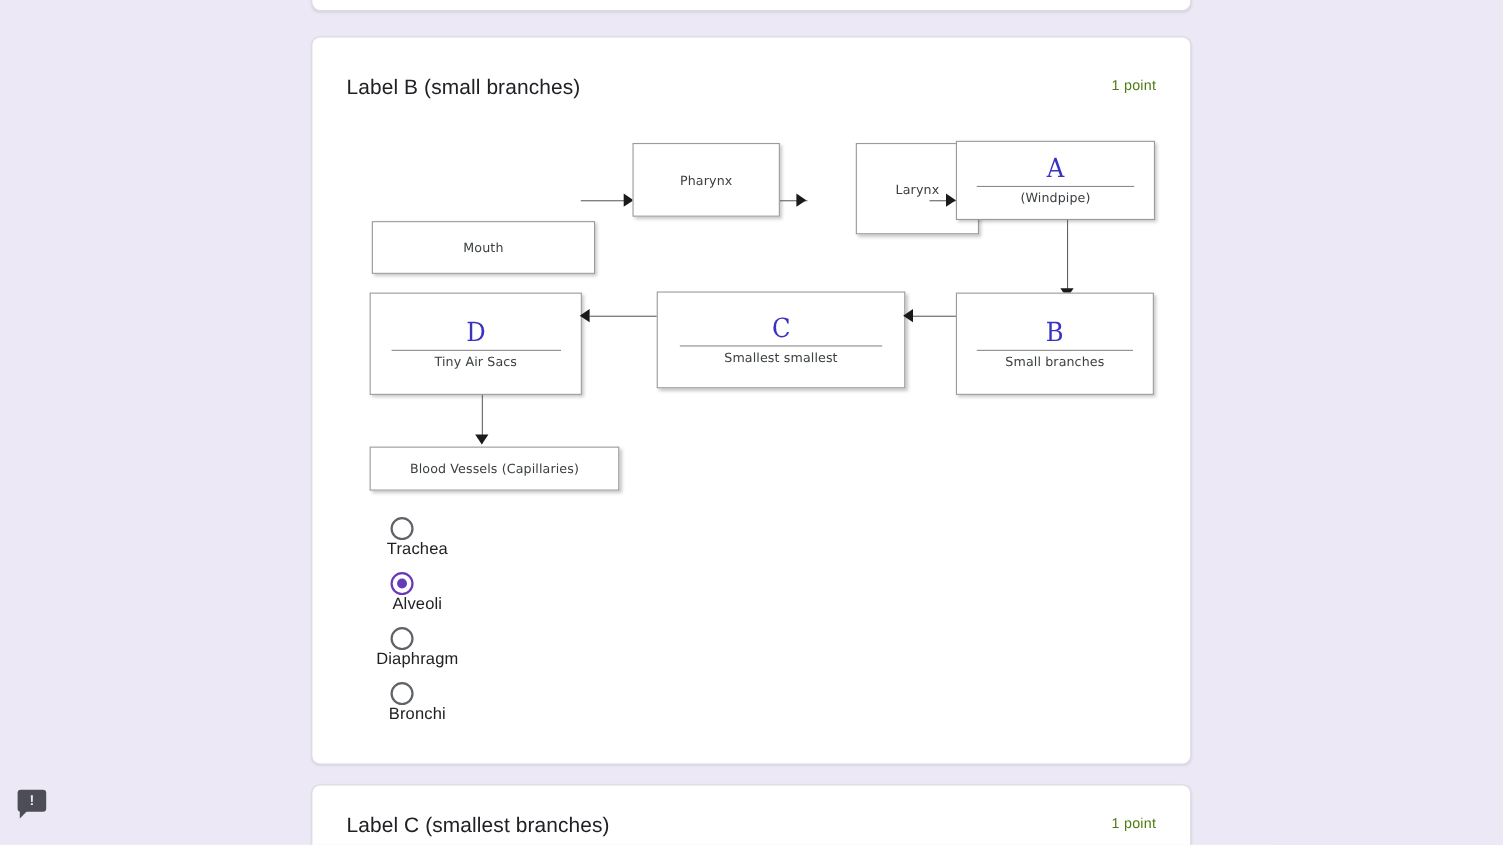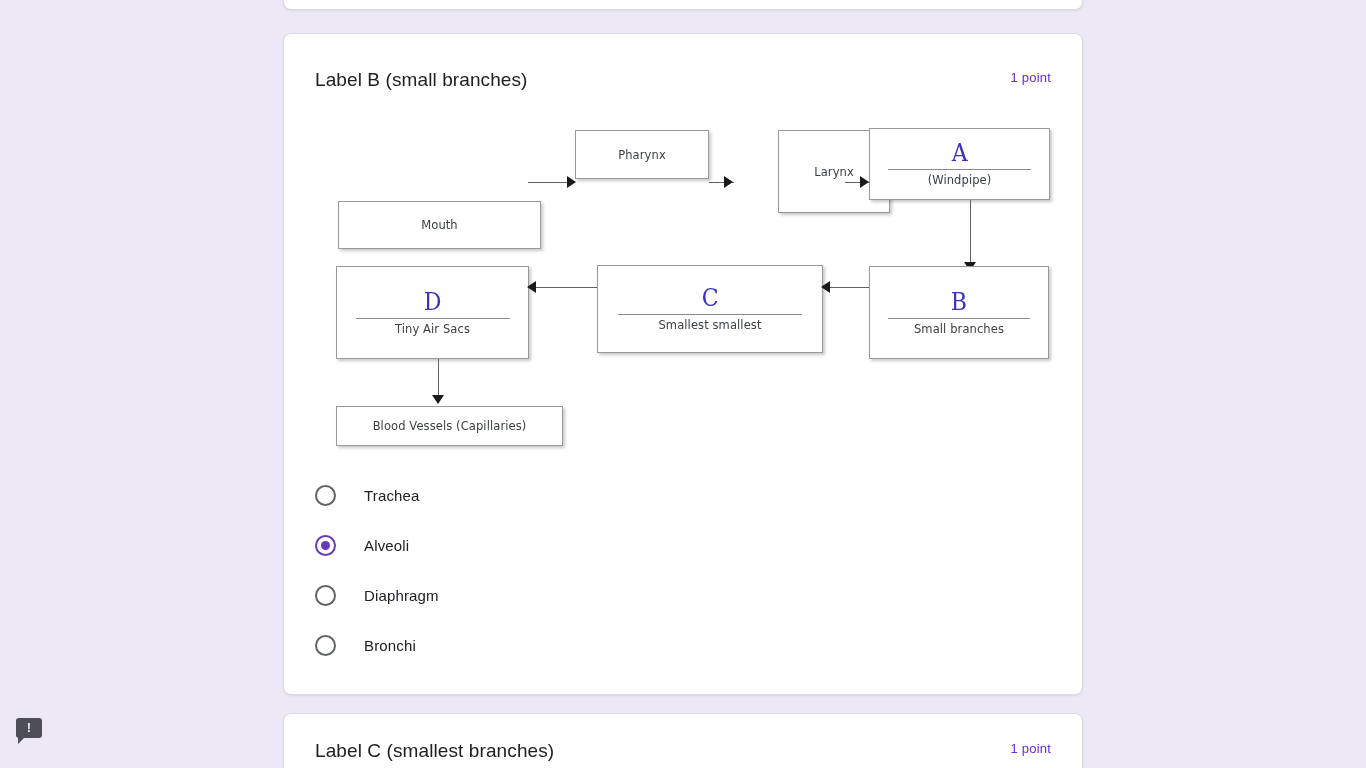--- a/index.html
+++ b/index.html
@@ -39,21 +39,21 @@
   .q-title {
     font-size: 19px;
     color: #202124;
     line-height: 28px;
     letter-spacing: .1px;
   }
   .q-points {
     position: absolute;
     right: 0; top: 4px;
     font-size: 13px;
-    color: #6d28d9;
+    color: #4d7c0f;
     letter-spacing: .2px;
   }
 
   
   .diagram {
     position: absolute;
     left: 314px; top: 115px;
     width: 760px; height: 345px;
   }
   .dbox {
@@ -114,20 +114,21 @@
   .arrow.left  { border-top: 6px solid transparent; border-bottom: 6px solid transparent; border-right: 9px solid #1a1a1a; }
   .arrow.down  { border-left: 6px solid transparent; border-right: 6px solid transparent; border-top: 9px solid #1a1a1a; }
 
   
   .options { position: absolute; left: 314px; top: 470px; }
   .opt-row {
     position: relative;
     height: 50px;
     display: flex;
     align-items: center;
+    flex-direction: column;
   }
   .radio {
     width: 21px; height: 21px;
     border-radius: 50%;
     border: 2px solid #5f6368;
     margin-left: 1px;
     flex: 0 0 auto;
     position: relative;
   }
   .radio.sel { border-color: #673ab7; border-width: 2px; }
@@ -197,21 +198,21 @@
 
     <div class="or-label" style="left:105px; top:76px;">OR</div>
 
     <div class="dbox" style="left:24px; top:86px; width:203px; height:48px;">
       <div class="dlabel">Mouth</div>
     </div>
 
     <div class="conn h" style="left:214px; top:67px; width:46px;"></div>
     <div class="arrow right" style="left:253px; top:61px;"></div>
 
-    <div class="dbox" style="left:261px; top:15px; width:134px; height:49px;">
+    <div class="dbox" style="left:261px; top:15px; width:134px; height:67px;">
       <div class="dlabel">Pharynx</div>
     </div>
 
     <div class="conn h" style="left:395px; top:67px; width:25px;"></div>
     <div class="arrow right" style="left:410px; top:61px;"></div>
 
     <div class="dbox" style="left:419px; top:15px; width:112px; height:83px;margin-left:45px;">
       <div class="dlabel">Larynx</div>
     </div>
 

